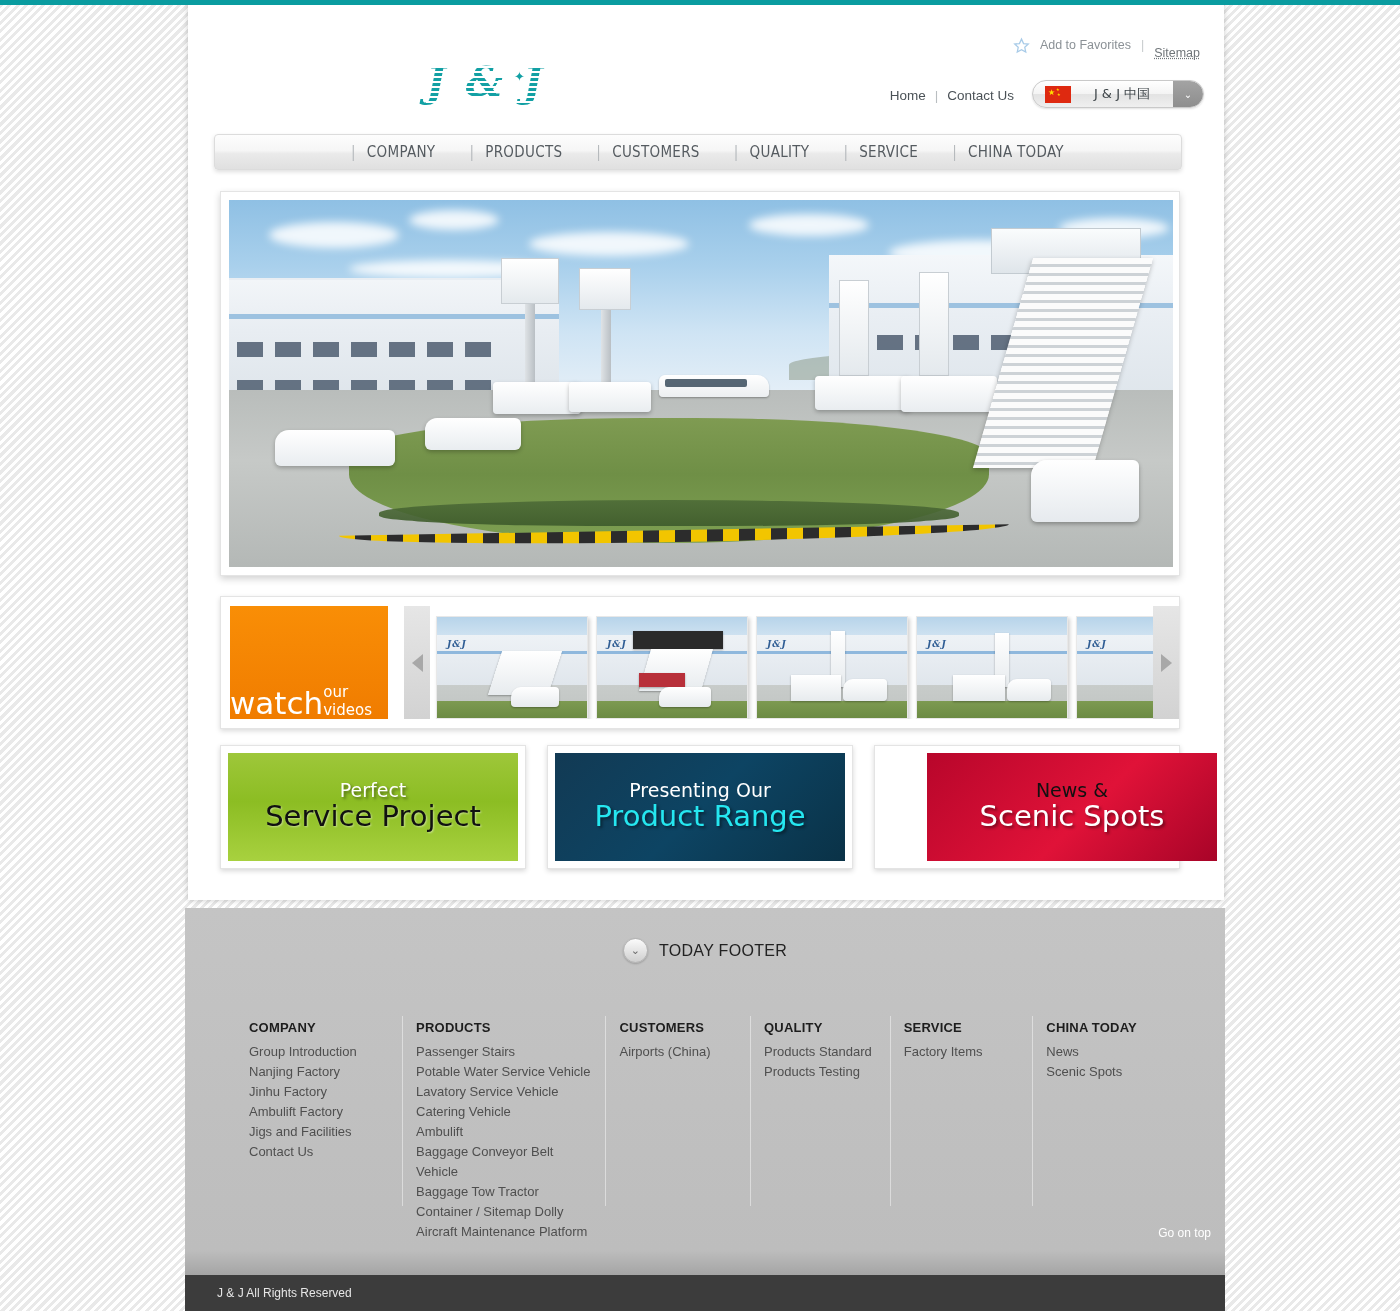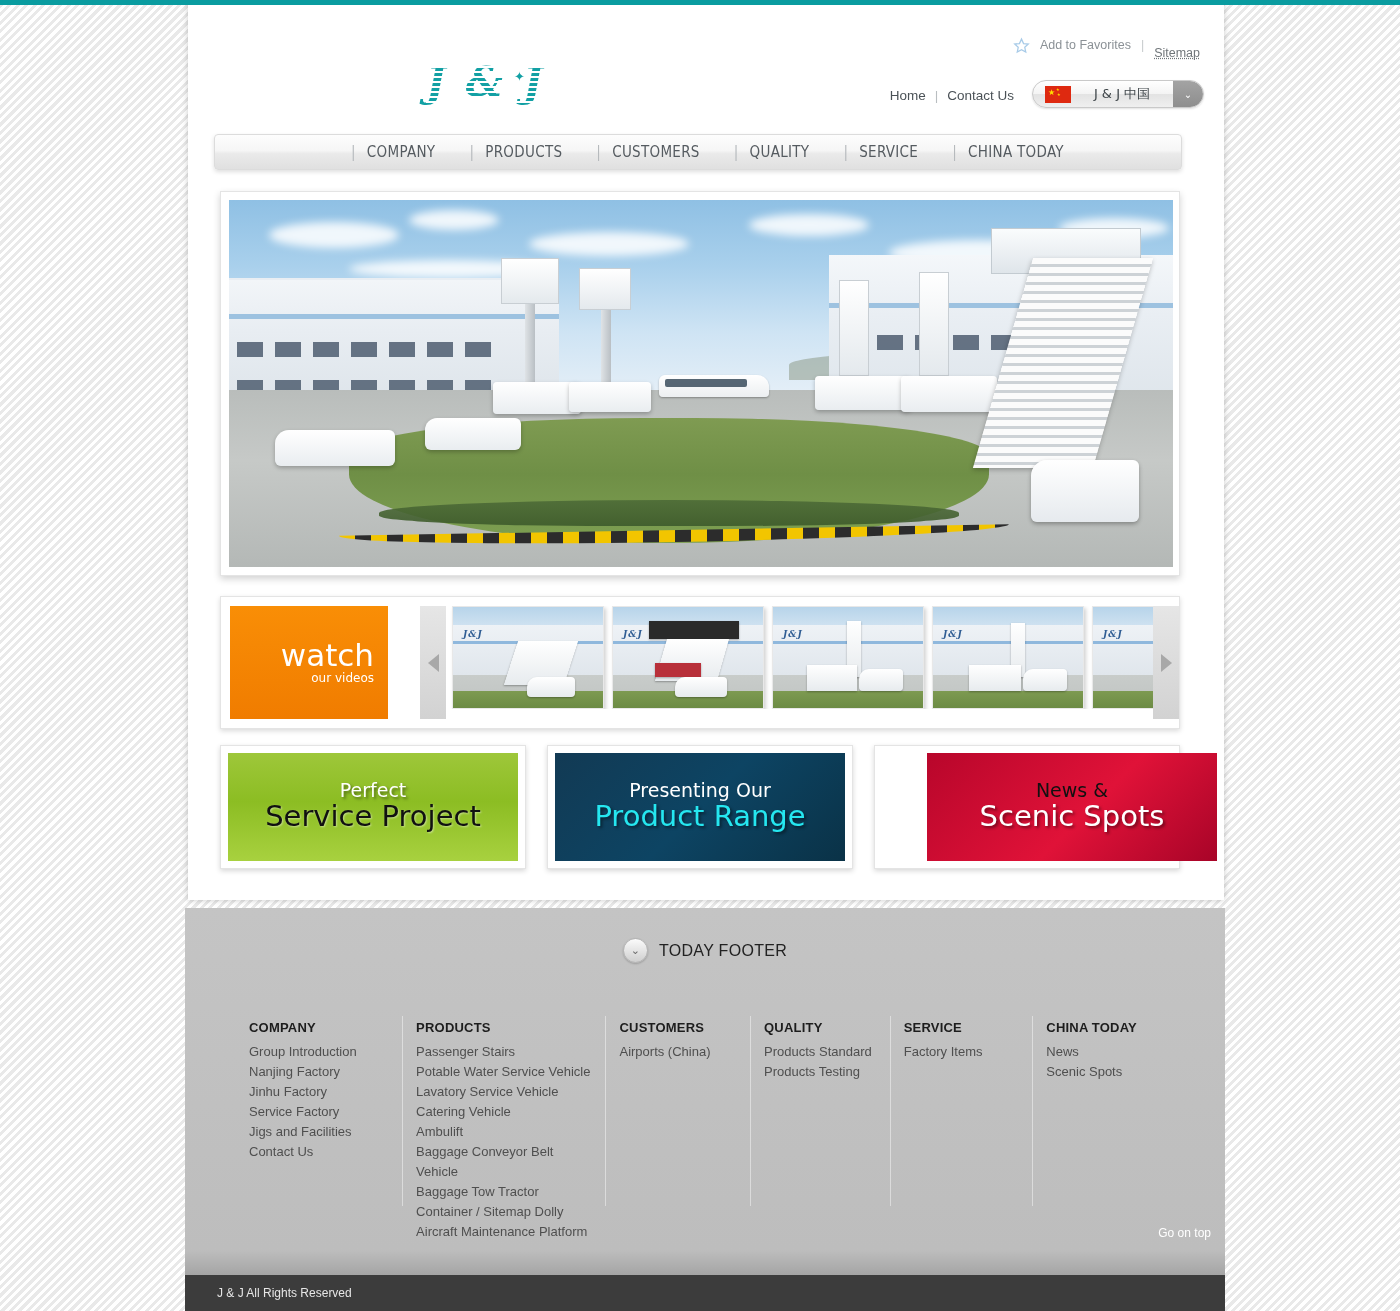--- a/index.html
+++ b/index.html
@@ -236,29 +236,29 @@
     width: 960px; height: 133px;
     background: #ffffff; border: 1px solid #e4e4e4;
     box-shadow: 0 2px 5px rgba(0,0,0,0.15);
     display: flex; align-items: center;
   }
   .watch-box {
     width: 158px; height: 113px; margin-left: 9px;
     background: #f58a00;
     background: linear-gradient(to bottom,#f98e06,#f07c00);
     position: relative; flex: none;
-    display:flex; flex-direction:column; justify-content:center; align-items:flex-end;
+    display:flex; flex-direction:row; justify-content:center; align-items:flex-end;
     padding-right: 14px;
   }
   .watch-main { color:#fff; font-size:31px; font-weight:400; line-height:1; font-family:"DejaVu Sans", sans-serif;}
-  .watch-sub  { color:#fff; font-size:12px; font-family:"DejaVu Sans", sans-serif;}
+  .watch-sub  { color:#fff; font-size:15px; font-family:"DejaVu Sans", sans-serif;}
   .car-strip {
-    margin-left: 32px; flex: 1; height: 113px; position: relative;
+    margin-left: 16px; flex: 1; height: 113px; position: relative;
     background: linear-gradient(to right,#d8d8d8 0px,#d8d8d8 26px,#ffffff 26px,#ffffff calc(100% - 26px),#d8d8d8 calc(100% - 26px),#d8d8d8 100%);
-    display: flex; align-items: flex-start; overflow: hidden; text-decoration: underline;
+    display: flex; align-items: flex-end; overflow: hidden; text-decoration: underline;
   }
   .arrow {
     width: 26px; height: 113px; flex: none;
     display: flex; align-items: center; justify-content: center;
     background: linear-gradient(to bottom,#e6e6e6,#d2d2d2);
   }
   .arrow svg { display:block; }
   .thumbs { display: flex; gap: 8px; padding: 0 6px; flex: 1; overflow: hidden; }
   .thumb {
     width: 152px; height: 103px; flex: none; position: relative;
@@ -577,21 +577,21 @@
     <span class="hf-circle">⌄</span>
     <span class="hf-label">TODAY FOOTER</span>
   </div>
 
   <div class="fcols">
     <div class="fcol c0">
       <h4>COMPANY</h4>
       <a href="#">Group Introduction</a>
       <a href="#">Nanjing Factory</a>
       <a href="#">Jinhu Factory</a>
-      <a href="#">Service Factory</a>
+      <a href="#">Ambulift Factory</a>
       <a href="#">Jigs and Facilities</a>
       <a href="#">Contact Us</a>
     </div>
     <div class="fcol c1">
       <h4>PRODUCTS</h4>
       <a href="#">Passenger Stairs</a>
       <a href="#">Potable Water Service Vehicle</a>
       <a href="#">Lavatory Service Vehicle</a>
       <a href="#">Catering Vehicle</a>
       <a href="#">Ambulift</a>

